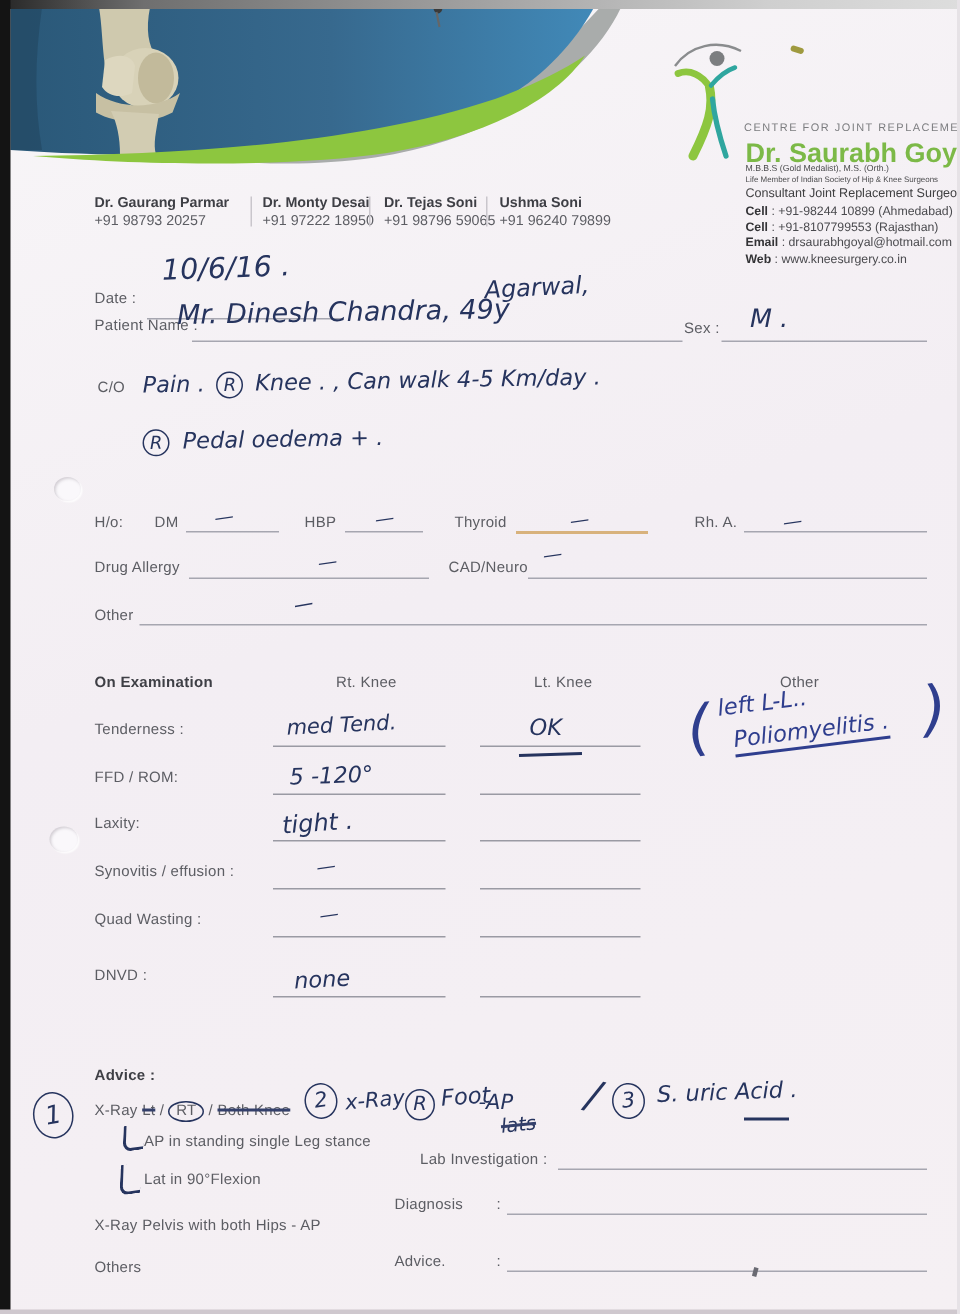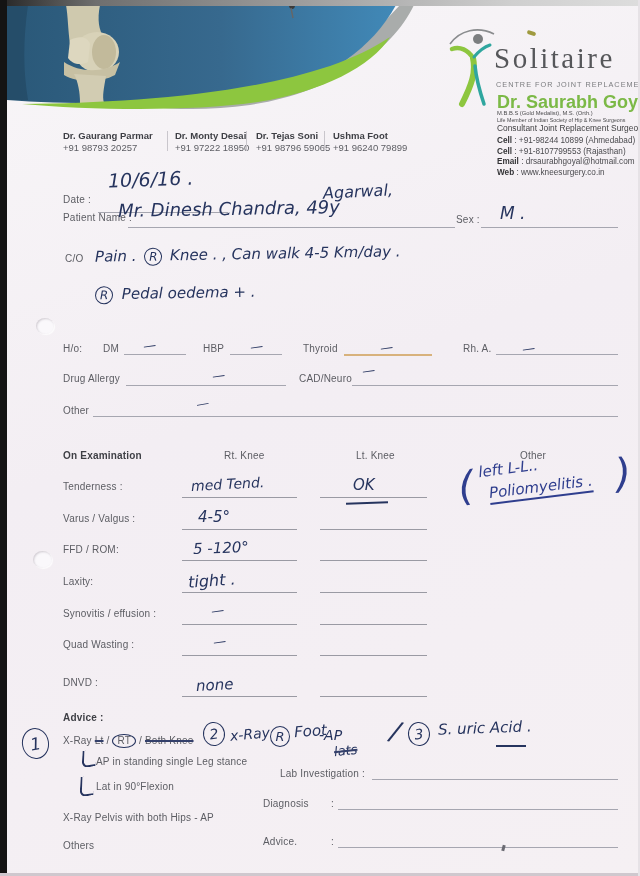--- a/index.html
+++ b/index.html
@@ -88,41 +88,40 @@
   </svg>
 
   <svg class="abs" style="left:448px;top:28px" width="48" height="80" viewBox="0 0 48 80">
     <path d="M2,16 C12,2 30,-2 46,6" stroke="#8a8c8e" stroke-width="1.6" fill="none"></path>
     <circle cx="30" cy="11" r="5" fill="#7c7e80"></circle>
     <path d="M14,76 C24,56 28,44 25,30" stroke="#8dc63f" stroke-width="6" fill="none" stroke-linecap="round"></path>
     <path d="M36,76 C30,58 28,48 27,38" stroke="#2fa69f" stroke-width="3.5" fill="none" stroke-linecap="round"></path>
     <path d="M25,30 C20,22 12,18 4,21" stroke="#8dc63f" stroke-width="4.5" fill="none" stroke-linecap="round"></path>
     <path d="M26,29 C31,23 36,19 42,17" stroke="#2fa69f" stroke-width="3" fill="none" stroke-linecap="round"></path>
   </svg>
-  <div class="abs clinic-name" style="left:494px;top:42px">Solitaire</div>
   <div class="abs tagline" style="left:496px;top:80px">CENTRE FOR JOINT REPLACEMENT</div>
   <div class="abs docname" style="left:497px;top:92px">Dr. Saurabh Goyal</div>
   <div class="abs cred1" style="left:497px;top:110px">M.B.B.S (Gold Medalist), M.S. (Orth.)</div>
   <div class="abs cred2" style="left:497px;top:117px">Life Member of Indian Society of Hip &amp; Knee Surgeons</div>
   <div class="abs cred3" style="left:497px;top:123px">Consultant Joint Replacement Surgeon</div>
 
   <div class="abs" style="left:497px;top:136px">
     <div class="contact-line"><b>Cell</b> : <span>+91-98244 10899 (Ahmedabad)</span></div>
     <div class="contact-line"><b>Cell</b> : <span>+91-8107799553 (Rajasthan)</span></div>
     <div class="contact-line"><b>Email</b> : <span>drsaurabhgoyal@hotmail.com</span></div>
     <div class="contact-line"><b>Web</b> : <span>www.kneesurgery.co.in</span></div>
   </div>
 
   <div class="abs assoc-name" style="left:63px;top:130px">Dr. Gaurang Parmar</div>
   <div class="abs assoc-phone" style="left:63px;top:142px">+91 98793 20257</div>
   <div class="abs assoc-name" style="left:175px;top:130px">Dr. Monty Desai</div>
   <div class="abs assoc-phone" style="left:175px;top:142px">+91 97222 18950</div>
   <div class="abs assoc-name" style="left:256px;top:130px">Dr. Tejas Soni</div>
   <div class="abs assoc-phone" style="left:256px;top:142px">+91 98796 59065</div>
-  <div class="abs assoc-name" style="left:333px;top:130px">Ushma Foot</div>
+  <div class="abs assoc-name" style="left:333px;top:130px">Ushma Soni</div>
   <div class="abs assoc-phone" style="left:333px;top:142px">+91 96240 79899</div>
   <div class="vdiv" style="left:167px;top:131px"></div>
   <div class="vdiv" style="left:246px;top:131px"></div>
   <div class="vdiv" style="left:324px;top:131px"></div>
 
   <div class="hole" style="left:36px;top:318px;width:18px;height:16px"></div>
   <div class="hole" style="left:33px;top:551px;width:19px;height:17px"></div>
 
   <div class="abs plabel" style="left:63px;top:194px">Date :</div>
   <div class="hline" style="left:98px;top:212px;width:130px"></div>
@@ -180,26 +179,20 @@
   <div class="exam-rows">
     <div class="exam-row">
       <span class="rlabel plabel">Tenderness :</span>
       <span class="lnrt"></span>
         <span class="lnlt"></span>
       <span class="vrt hw" style="transform:rotate(-3deg)">med Tend.</span>
       <span class="vlt hw" style="left:290px;font-size:15px">OK</span>
       <span style="position:absolute;left:283px;top:24px;width:42px;height:2px;background:#26345e;transform:rotate(-2deg)"></span>
     </div>
     <div class="exam-row">
-      <span class="rlabel plabel">Varus / Valgus :</span>
-      <span class="lnrt"></span>
-        <span class="lnlt"></span>
-      <span class="vrt hw" style="left:135px;font-size:15px">4-5°</span>
-    </div>
-    <div class="exam-row">
       <span class="rlabel plabel">FFD / ROM:</span>
       <span class="lnrt"></span>
         <span class="lnlt"></span>
       <span class="vrt hw" style="left:130px;font-size:15px;transform:rotate(-2deg)">5 -120°</span>
     </div>
     <div class="exam-row">
       <span class="rlabel plabel">Laxity:</span>
       <span class="lnrt"></span>
         <span class="lnlt"></span>
       <span class="vrt hw" style="left:125px;font-size:16px;transform:rotate(-4deg)">tight .</span>

